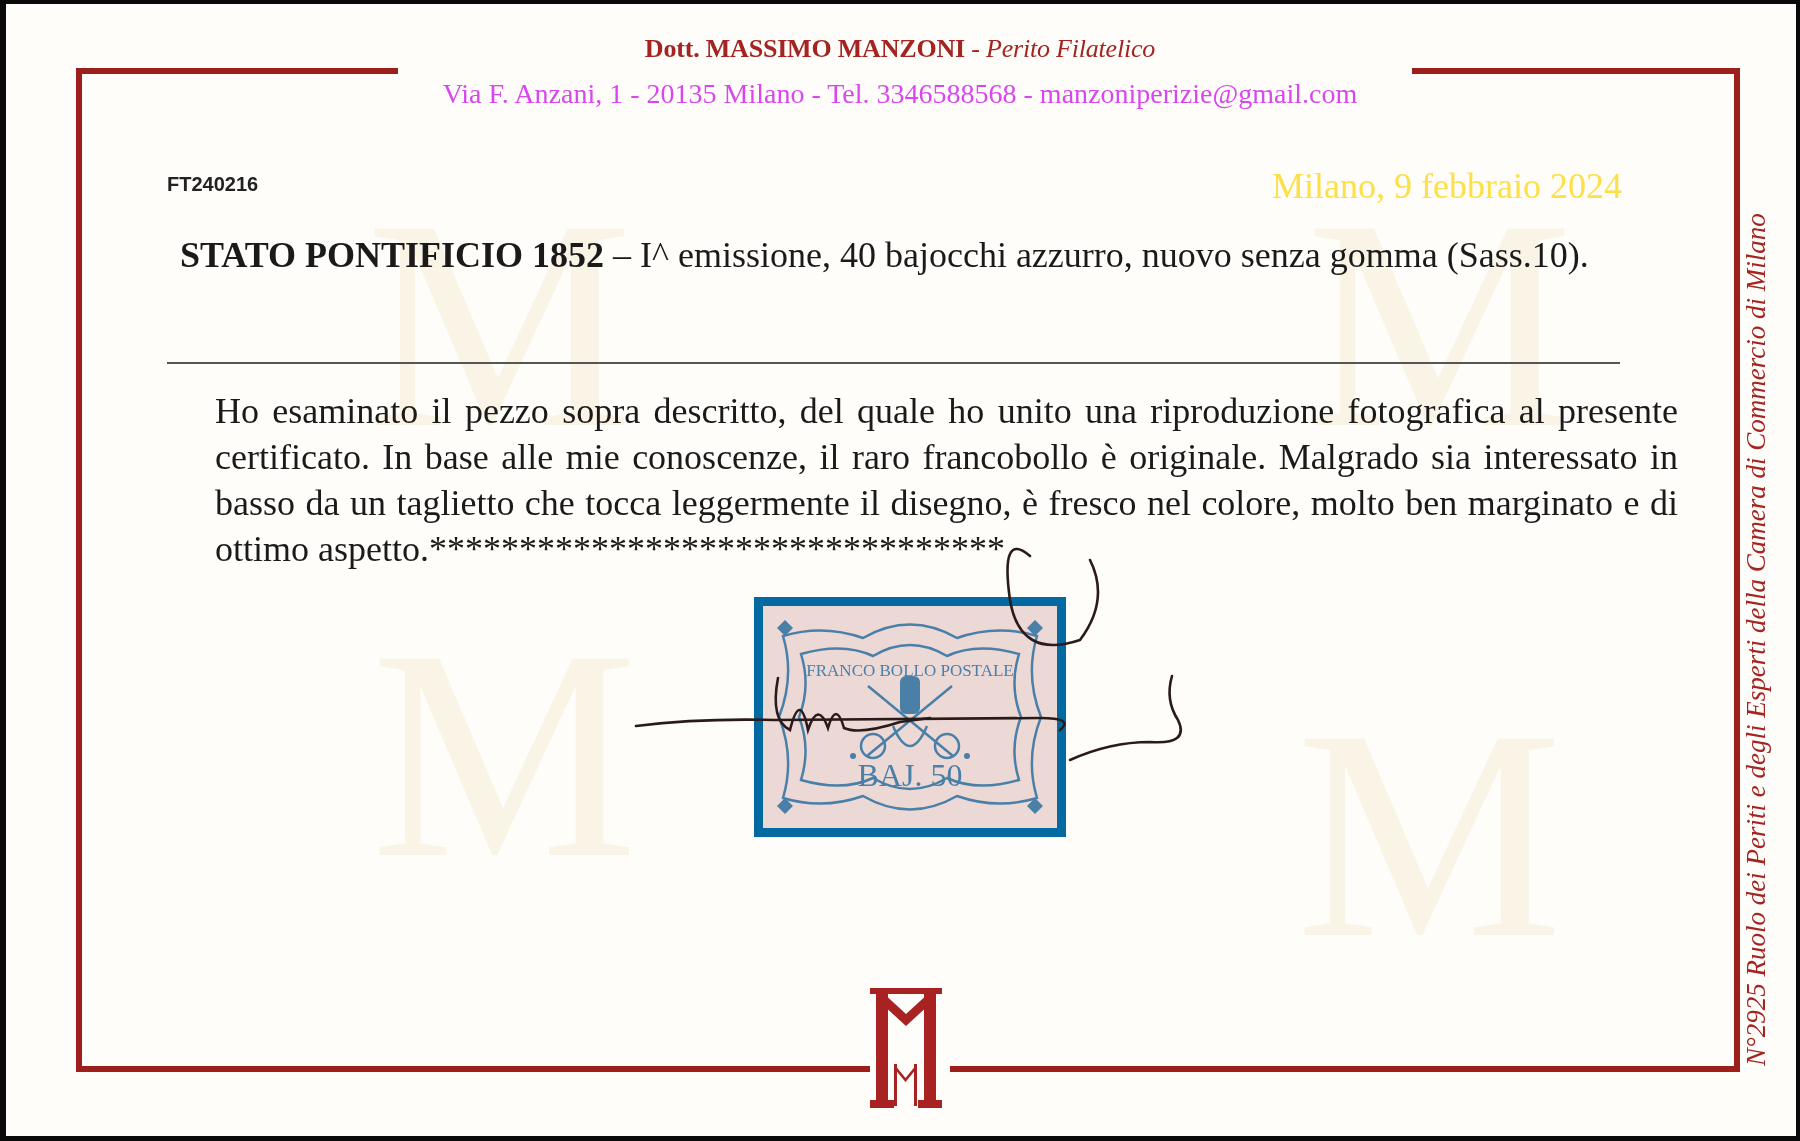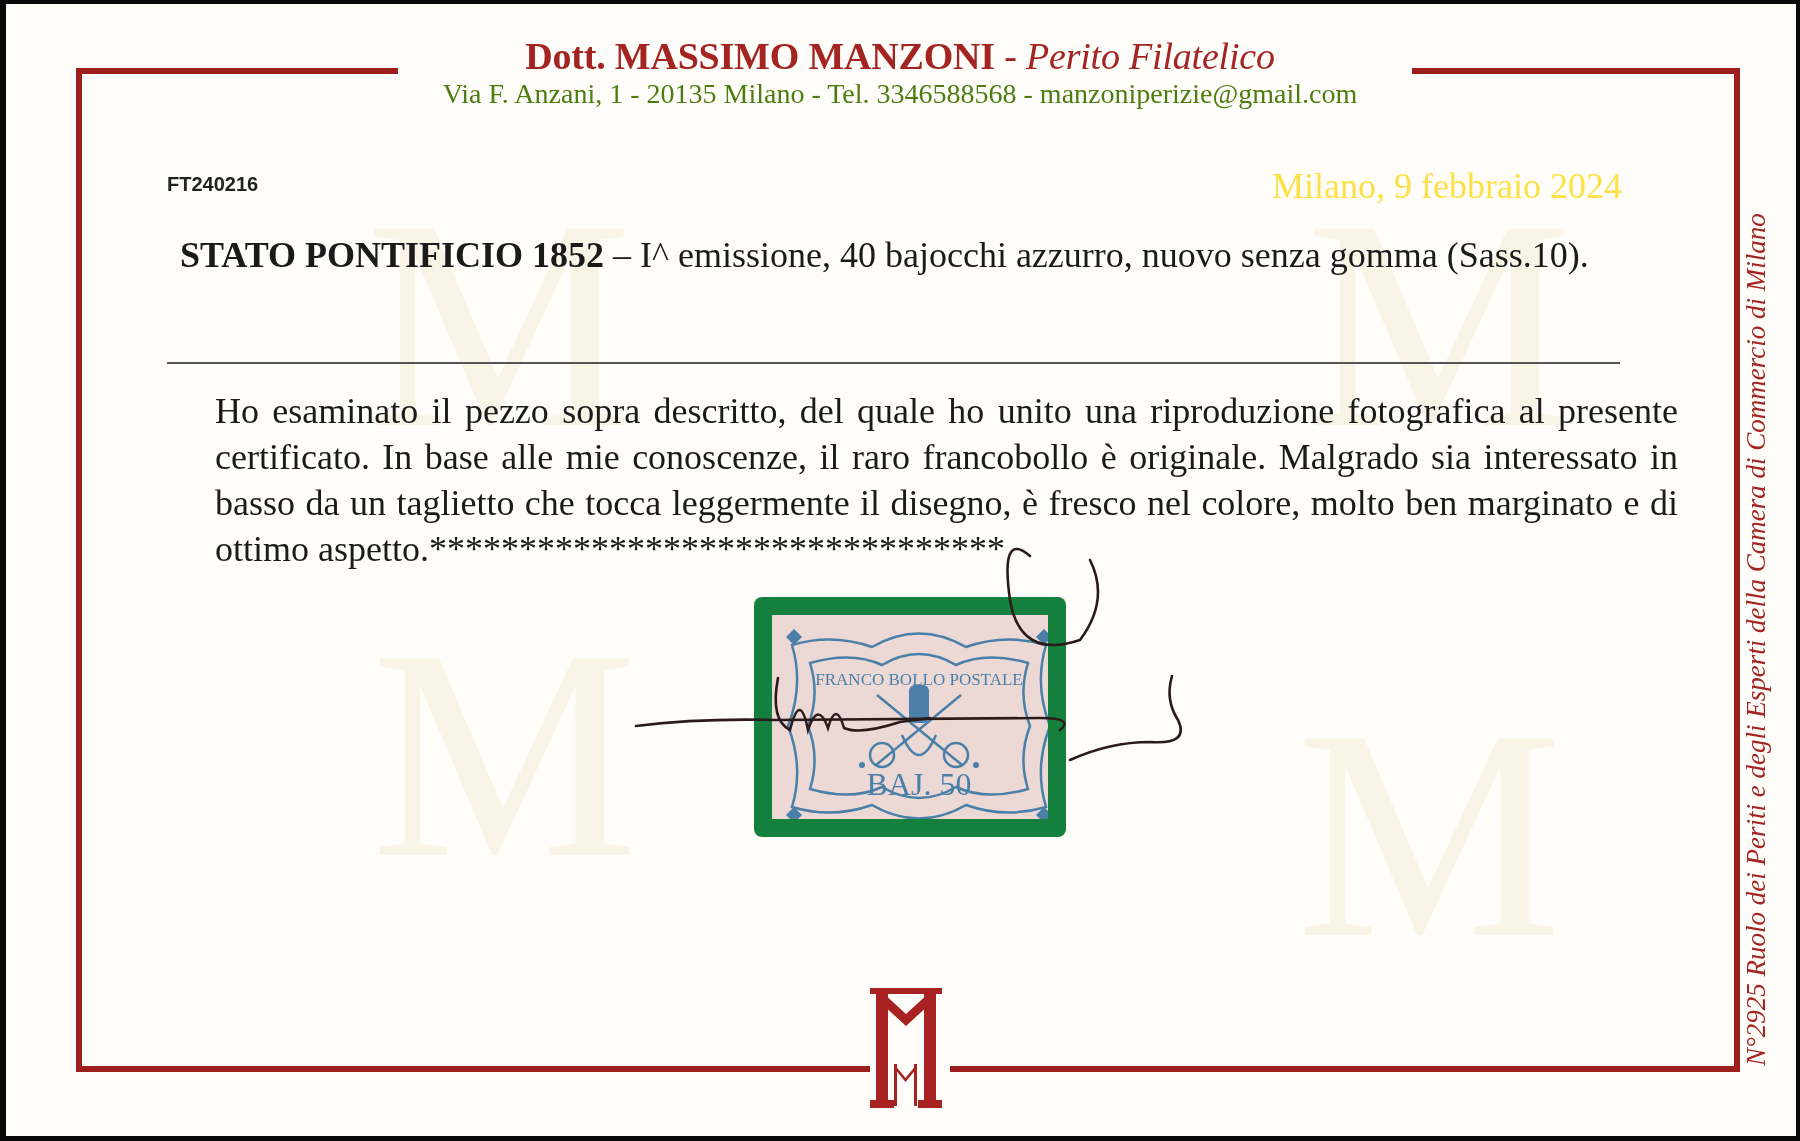--- a/index.html
+++ b/index.html
@@ -12,27 +12,27 @@
     position: absolute; left: 6px; top: 4px; width: 1790px; height: 1132px;
     background: #fefdf9;
   }
   .frame-seg { position: absolute; background: #9c1f1c; }
   .watermark {
     position: absolute; color: #f7f1df; font-family: "Liberation Serif", serif;
     font-size: 300px; line-height: 1; opacity: 0.7;
   }
   .hdr1 {
     position: absolute; left: 0; width: 1800px; top: 34px; text-align: center;
-    color: #a32420; font-size: 38px; white-space: nowrap; letter-spacing: -0.2px;
+    color: #a32420; font-size: 26px; white-space: nowrap; letter-spacing: -0.2px;
   }
   .hdr1 b { font-weight: bold; }
   .hdr1 i { font-style: italic; }
   .hdr2 {
     position: absolute; left: 0; width: 1800px; top: 78px; text-align: center;
-    color: #4d7c0f; font-size: 28px; white-space: nowrap;
+    color: #d946ef; font-size: 28px; white-space: nowrap;
   }
   .code {
     position: absolute; left: 167px; top: 173px;
     font-family: "Liberation Sans", sans-serif; font-weight: bold; font-size: 20px; color: #222;
   }
   .date {
     position: absolute; right: 178px; top: 165px; font-size: 36px; color: #fde047;
   }
   .title {
     position: absolute; left: 167px; top: 232px; width: 1463px;
@@ -41,21 +41,21 @@
   .title b { font-weight: bold; margin-left: 13px; }
   .rule {
     position: absolute; left: 167px; top: 362px; width: 1453px; height: 2px; background: #555;
   }
   .para {
     position: absolute; left: 167px; top: 388px; width: 1463px;
     font-size: 36px; color: #1a1a1a; line-height: 46px; text-align: justify; margin-left: 48px;
   }
   .stamp {
     position: absolute; left: 754px; top: 597px; width: 312px; height: 240px;
-    background: #15803d; box-sizing: border-box; padding: 18px; border-radius: 8px;
+    background: #0369a1; box-sizing: border-box; padding: 9px;
   }
   .stamp-inner {
     width: 100%; height: 100%; background: #ecd9d6; position: relative; overflow: hidden;
   }
   .vtext {
     position: absolute; left: 1741px; top: 1066px; transform-origin: 0 0; transform: rotate(-90deg);
     font-style: italic; color: #a32420; font-size: 27px; white-space: nowrap;
   }
   .logo { position: absolute; left: 868px; top: 988px; width: 84px; height: 125px; }
   .sig { position: absolute; left: 0; top: 0; width: 1800px; height: 1141px; pointer-events: none; }

